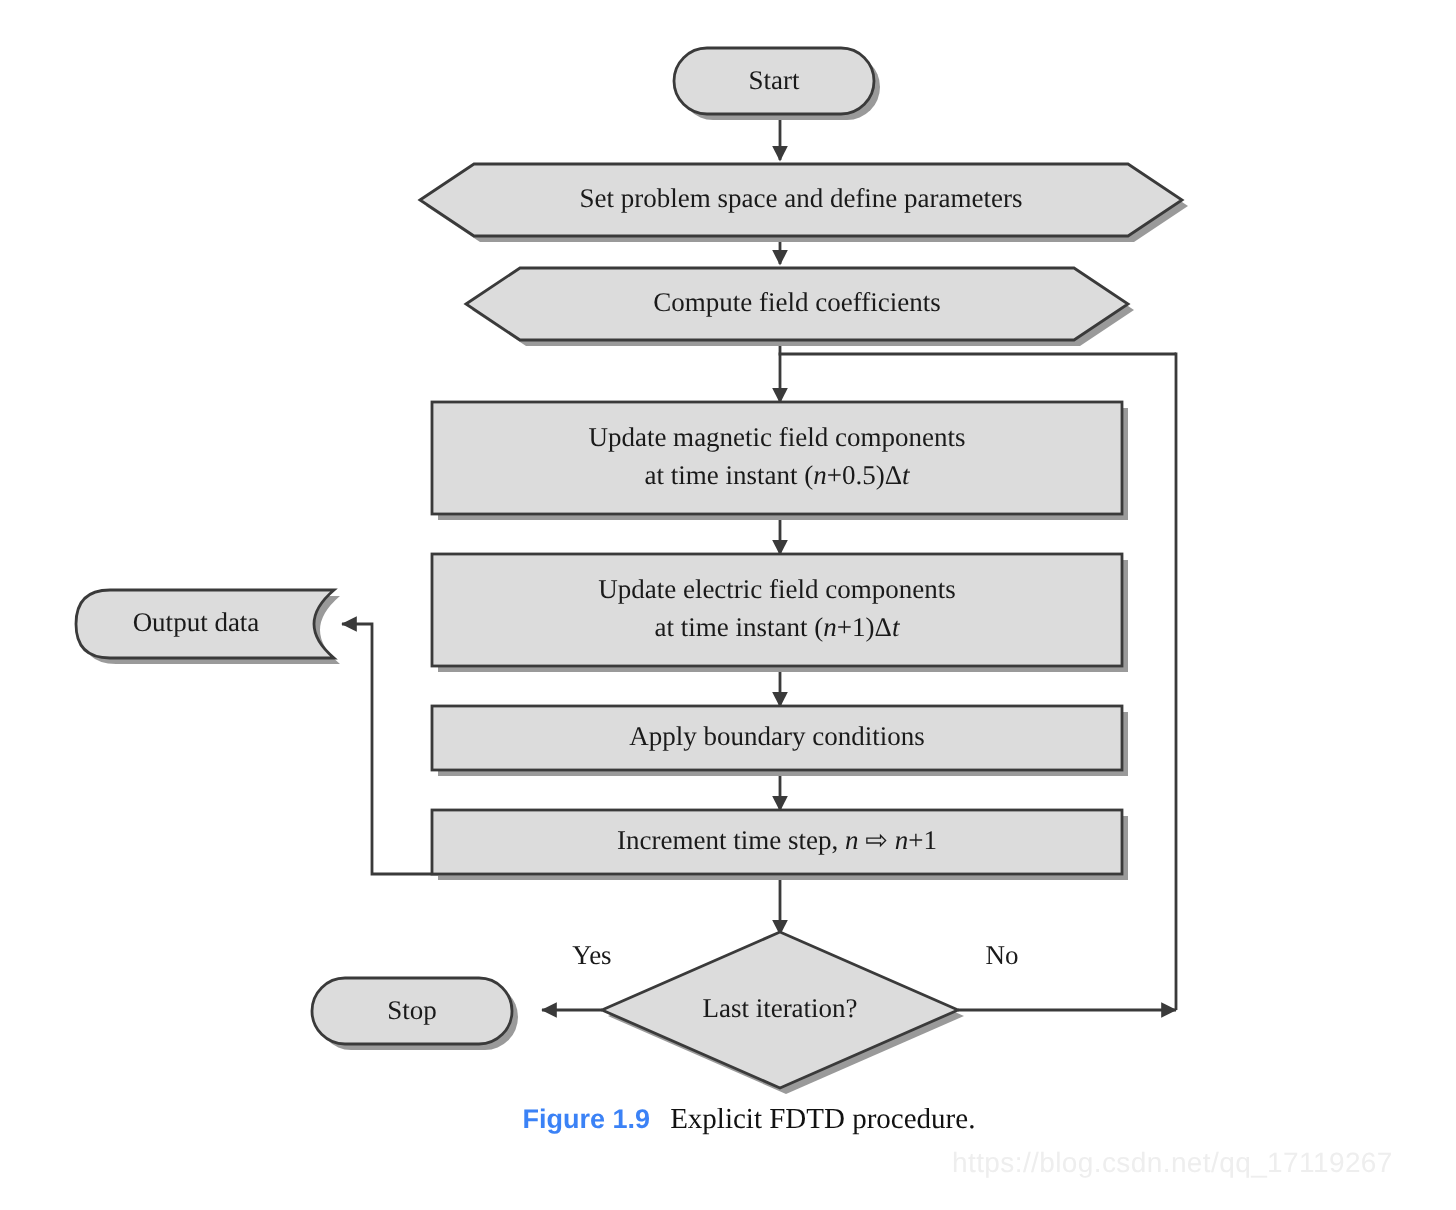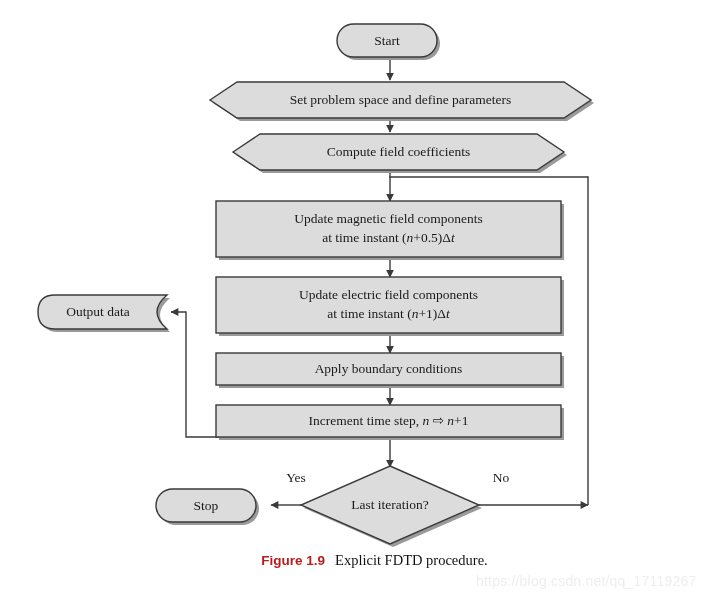--- a/index.html
+++ b/index.html
@@ -65,21 +65,21 @@
     left: 0;
     top: 551px;
     width: 728px;
     text-align: center;
     white-space: nowrap;
   }
   #caption .cap-label {
     font-family: "Liberation Sans", sans-serif;
     font-weight: bold;
     font-size: 13.5px;
-    color: #b91c1c;
+    color: #3b82f6;
     padding-left: 21px;
   }
   #caption .cap-text {
     font-family: "Liberation Serif", serif;
     font-size: 14.5px;
     color: #111111;
     margin-left: 10px;
   }
 
   

